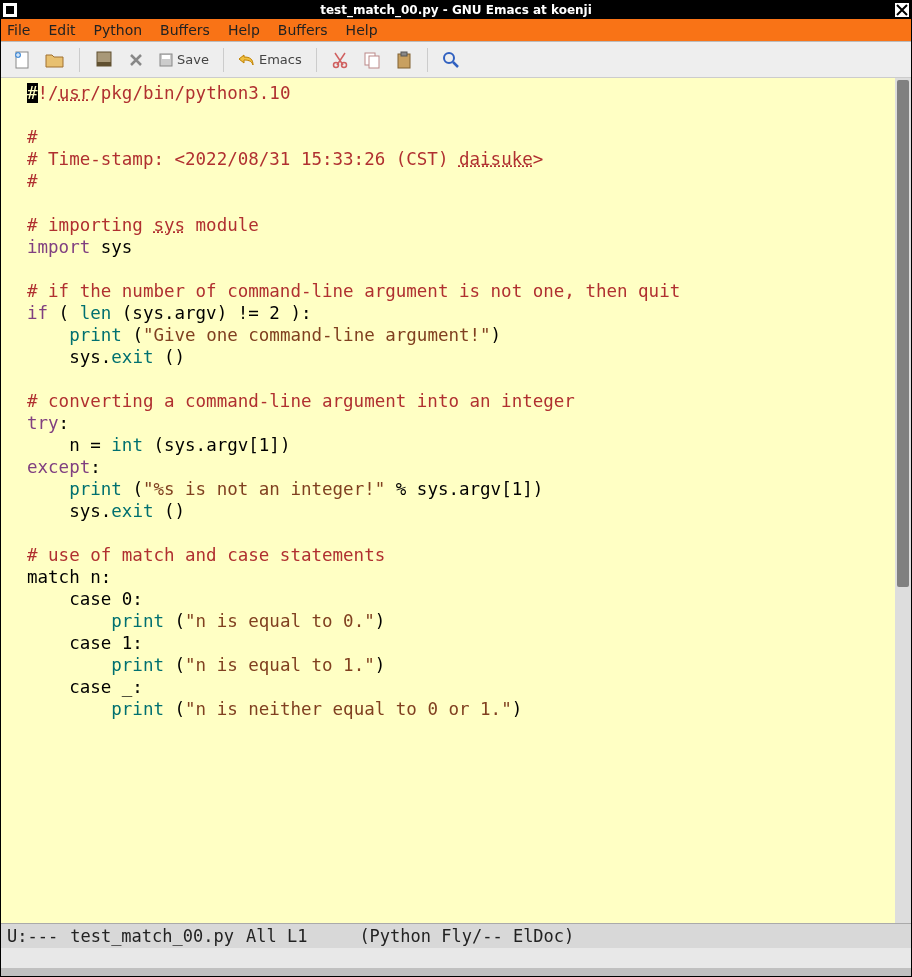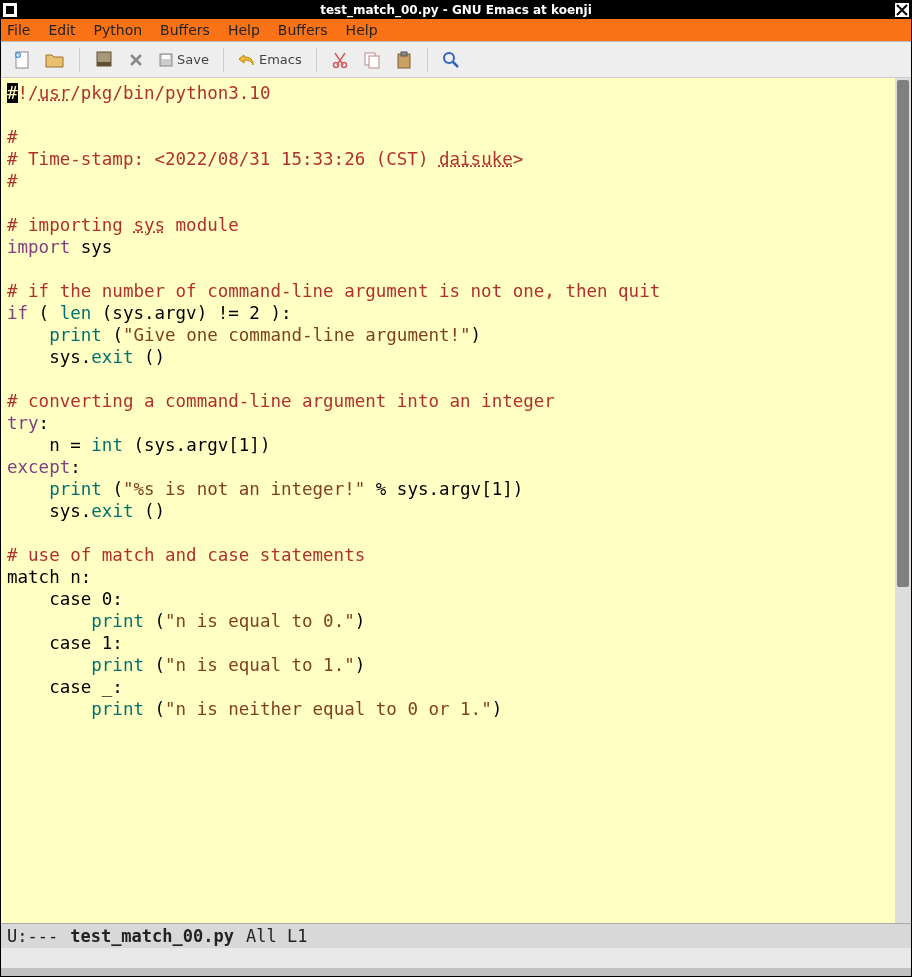--- a/index.html
+++ b/index.html
@@ -108,20 +108,21 @@
 }
 .editor {
   flex: 1;
   padding: 4px 6px;
   font-family: "DejaVu Sans Mono", "Liberation Mono", Consolas, monospace;
   font-size: 17.5px;
   line-height: 22px;
   white-space: pre;
   color: #000;
   overflow: hidden;
+  margin-left: 20px;
 }
 .scrollbar {
   width: 16px;
   background: #ddd;
   position: relative;
 }
 .scrollbar .thumb {
   position: absolute;
   left: 2px;
   right: 2px;
@@ -133,21 +134,21 @@
 .modeline {
   background: #d8d8d8;
   border-top: 1px solid #aaa;
   font-family: "DejaVu Sans Mono", "Liberation Mono", Consolas, monospace;
   font-size: 17px;
   padding: 2px 6px;
   color: #222;
   display: flex;
   gap: 12px;
 }
-.modeline .bufname { font-weight: bold; }
+.modeline .bufname { font-weight: normal; }
 .minibuffer {
   background: #e8e8e8;
   height: 20px;
 }
 .footer {
   height: 8px;
   background: #c0c0c0;
 }
 
 .c-comment { color: #b03030; }
@@ -285,17 +286,18 @@
 </div>
     <div class="scrollbar">
       <div class="thumb"></div>
     </div>
   </div>
 
   <div class="modeline">
     <span>U:---</span>
     <span class="bufname">test_match_00.py</span>
     <span>All L1</span>
+    <span style="margin-left:40px">(Python Fly/-- ElDoc)</span>
   </div>
 
   <div class="minibuffer"></div>
   <div class="footer"></div>
 </div>
 
 </body></html>

